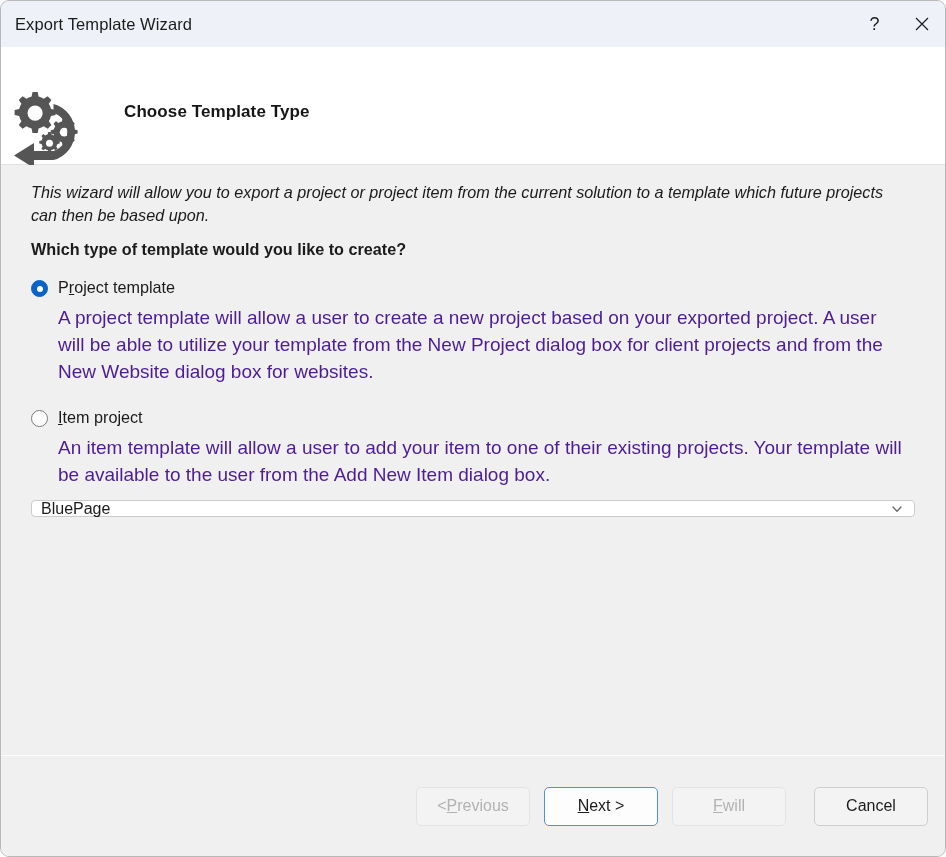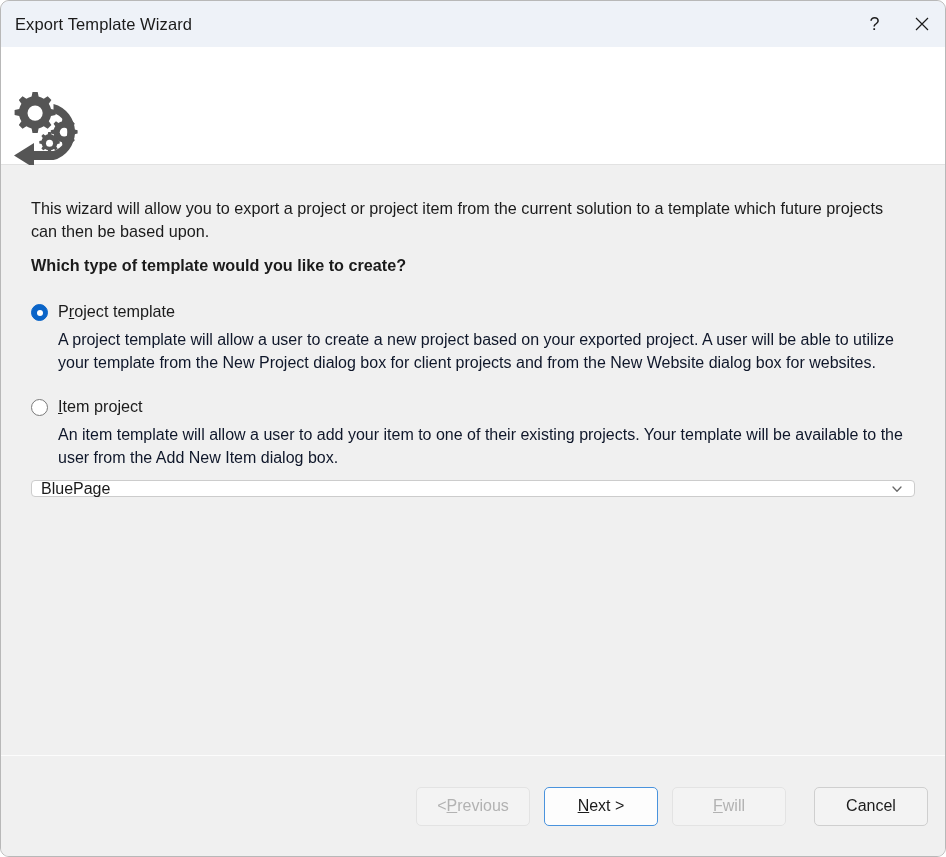--- a/index.html
+++ b/index.html
@@ -97,27 +97,27 @@
     position: relative;
     padding: 0 30px;
   }
 
   .para {
     font-size: 16.2px;
     color: #1b1b1b;
     line-height: 1.42;
     max-width: 855px;
   }
-  .para-intro { padding-top: 32px; }
+  .para-intro { padding-top: 16px; font-style: italic; }
   .para-question { padding-top: 11px; font-weight: bold; }
 
   .radio-row {
     display: flex;
     align-items: flex-start;
-    margin-top: 24px;
+    margin-top: 16px;
   }
   .radio-row.second { margin-top: 21px; }
   .radio-mark {
     width: 17px;
     height: 17px;
     border-radius: 50%;
     box-sizing: border-box;
     margin-top: 3px;
     margin-right: 10px;
     flex: none;
@@ -140,22 +140,22 @@
     border: 1.4px solid #7a7a7a;
   }
   .radio-label {
     font-size: 16.2px;
     color: #1b1b1b;
     line-height: 1.25;
   }
   .akey { text-decoration: underline; }
 
   .desc {
-    font-size: 16px;
-    color: #0f172a;
+    font-size: 19px;
+    color: #4c1d95;
     line-height: 1.42;
     margin-left: 27px;
     margin-top: 8px;
     max-width: 845px;
   }
 
   .para-project {
     padding-top: 14px;
   }
 
@@ -282,20 +282,21 @@
                    c-0.5-0.75 -0.87-1.6 -1.1-2.55 l-2.3-0.45 0-2.6 2.3-0.45
                    c0.23-0.95 0.6-1.8 1.1-2.55 l-1.3-1.95 1.85-1.85 1.95 1.3
                    c0.75-0.5 1.6-0.87 2.55-1.1 z"></path>
           <circle cx="41.5" cy="53.3" r="3.5" fill="#ffffff"></circle>
 
           <path d="M45.5 14 A29 29 0 0 1 45.5 70 L26 70 L26 78 L6 65.5 L26 53 L26 61 L45.5 61
                    A20 20 0 0 0 45.5 23 Z"></path>
         </g>
       </svg>
     </div>
+    <div class="header-title">Choose Template Type</div>
   </div>
 
   <div class="body">
 
     <div class="para para-intro">This wizard will allow you to export a project or project item from the current solution to a template which future projects can then be based upon.</div>
 
     <div class="para para-question">Which type of template would you like to create?</div>
 
     <div class="radio-row">
       <span class="radio-mark checked"></span>

